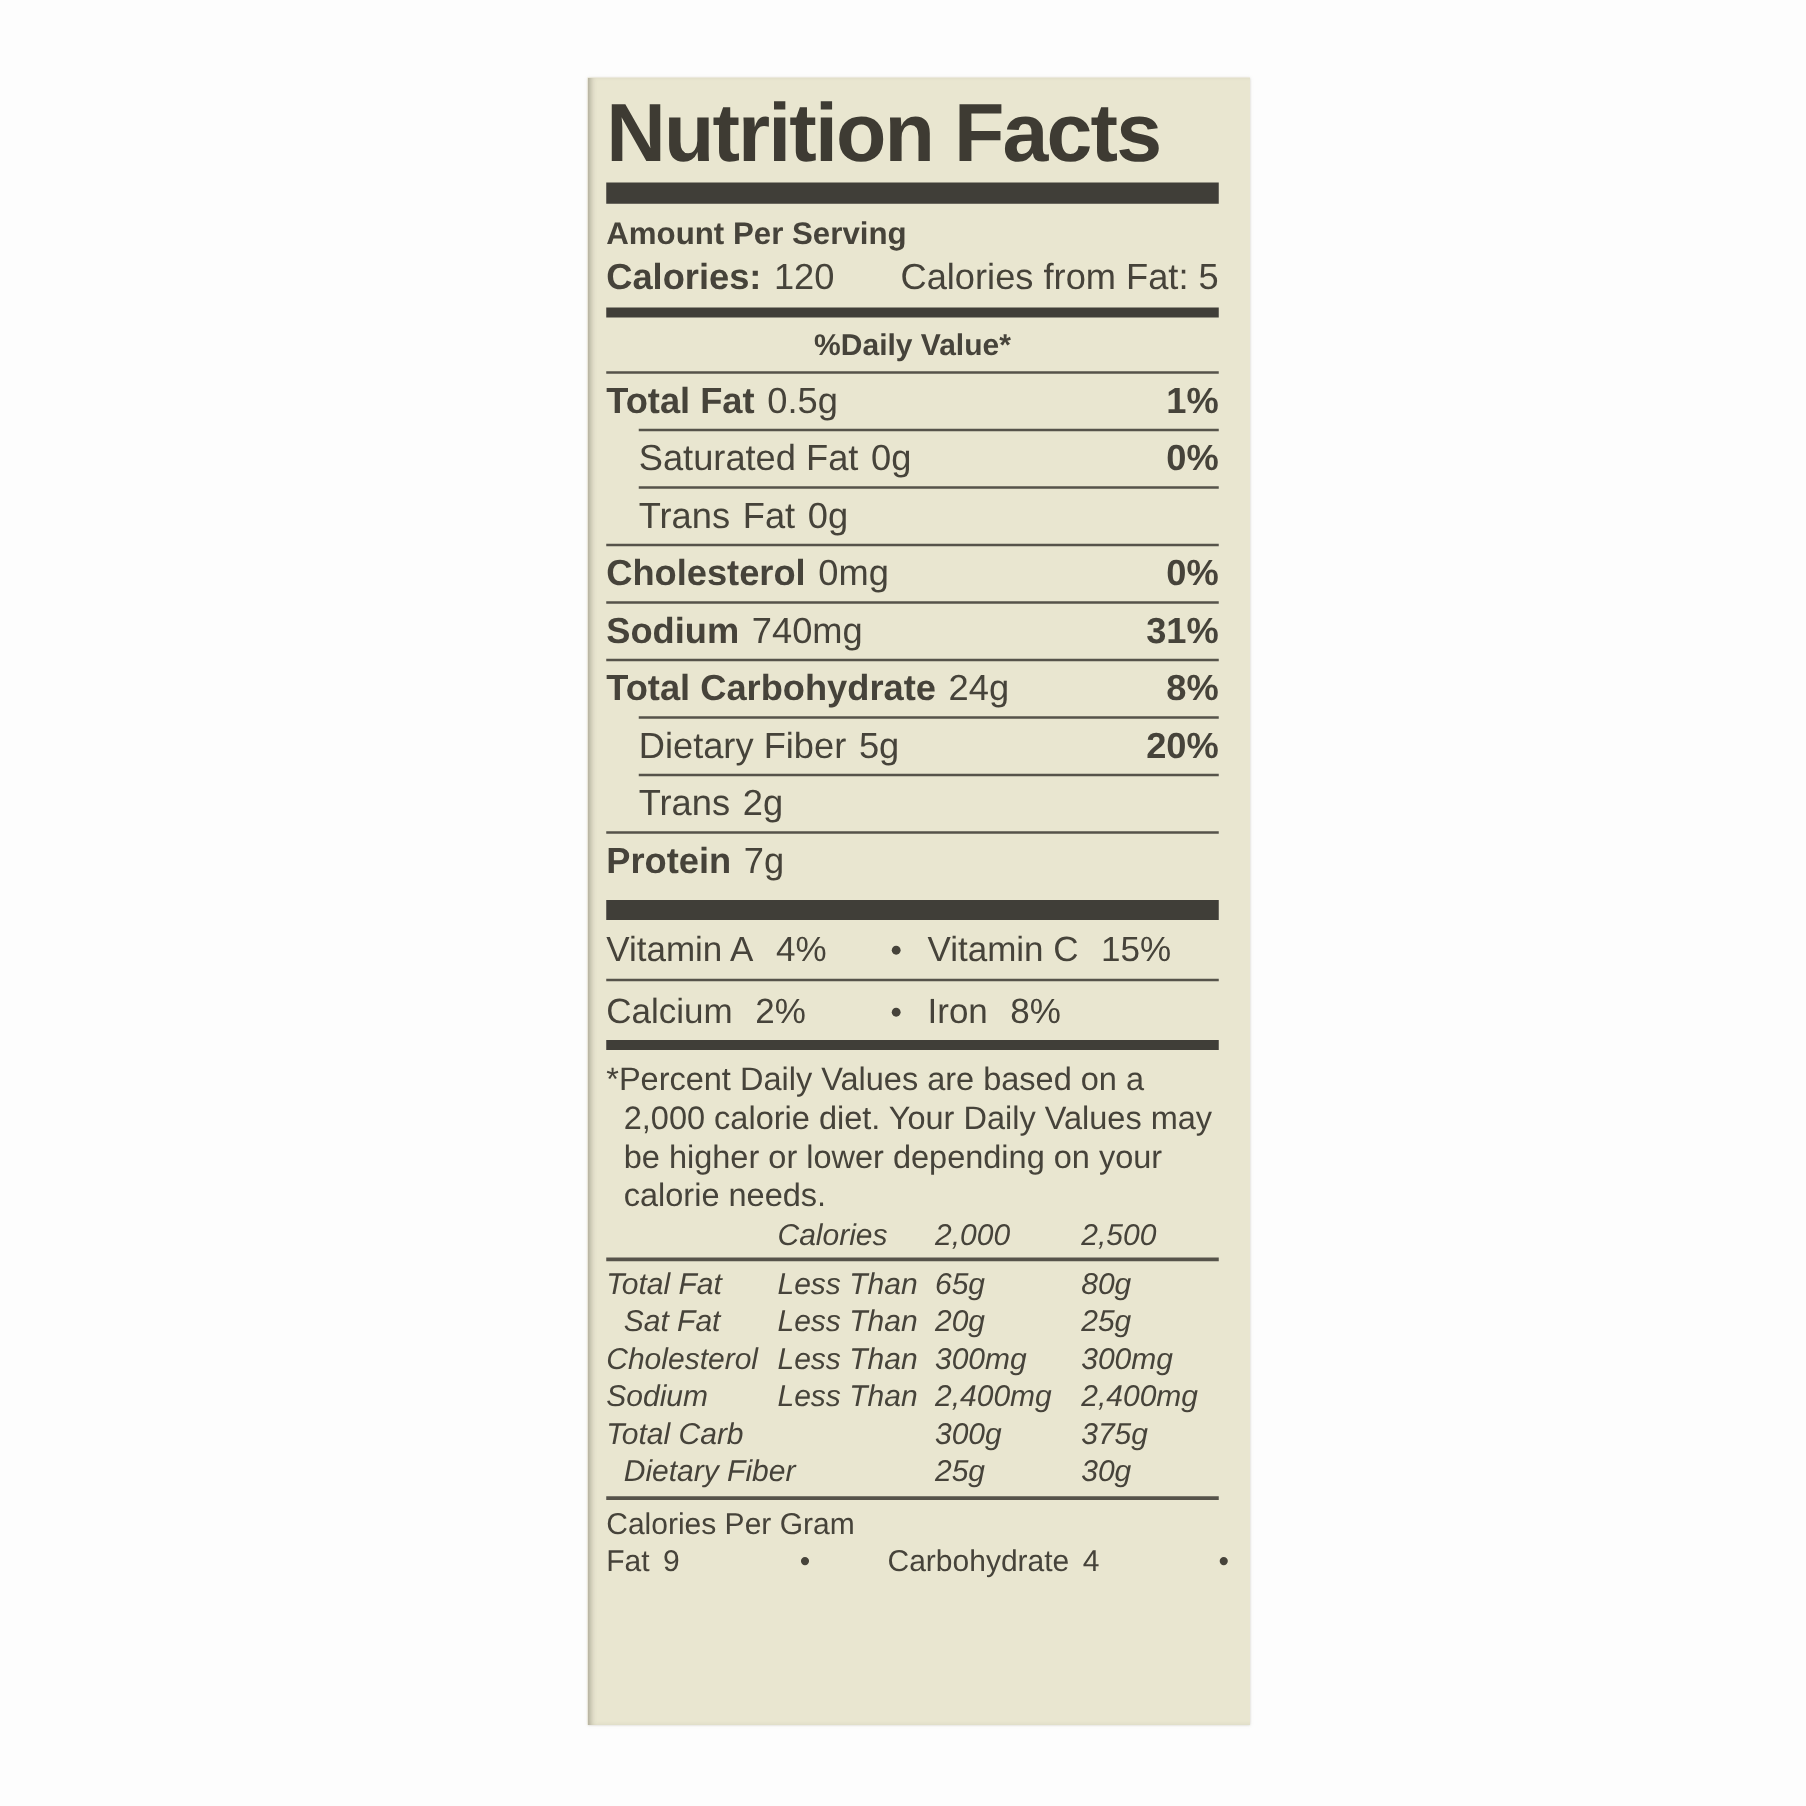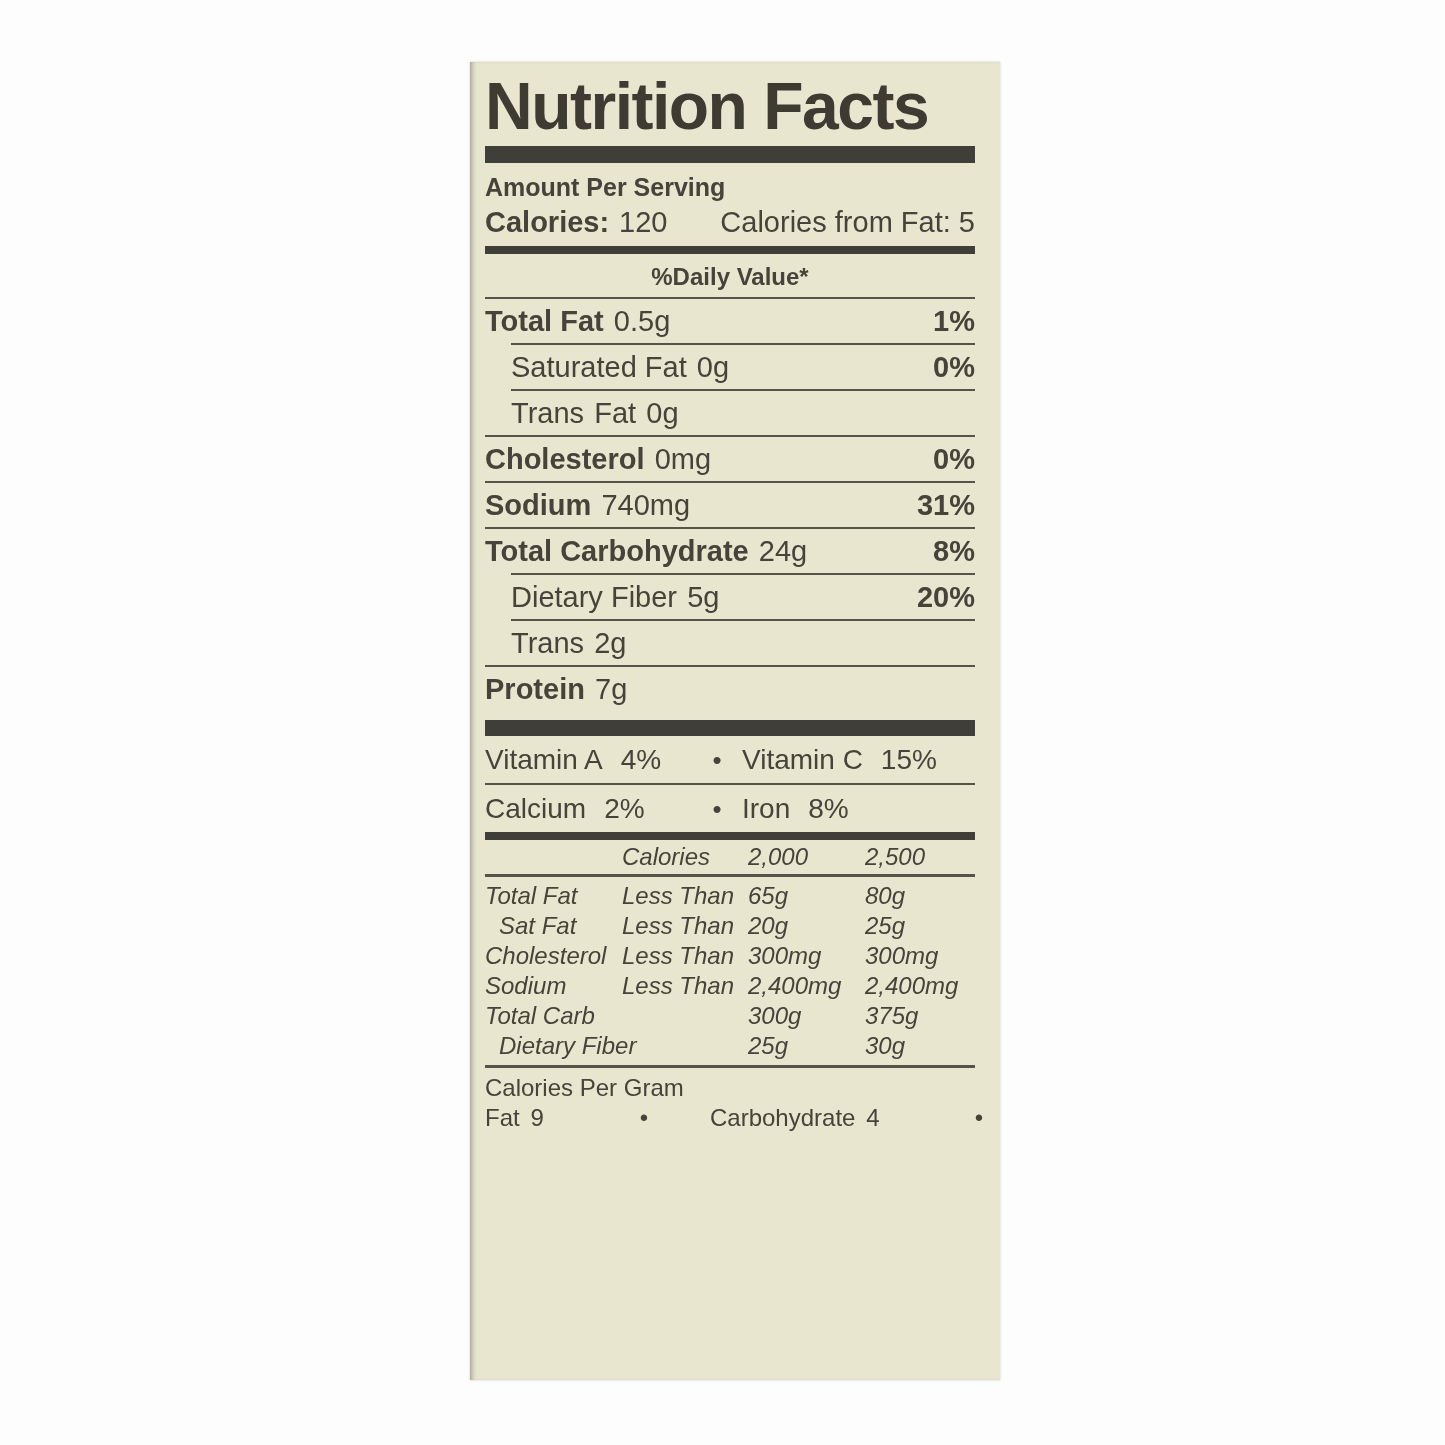--- a/index.html
+++ b/index.html
@@ -188,20 +188,21 @@
       <span>Calcium</span><span class="vval">2%</span>
     </span>
     <span class="vdot">•</span>
     <span class="vcell">
       <span>Iron</span><span class="vval">8%</span>
     </span>
   </div>
 
   <div class="bar med" style="margin-top:0;"></div>
 
+  <div class="footnote">*Percent Daily Values are based on a 2,000 calorie diet.  Your Daily Values may be higher or lower depending on your calorie needs.</div>
 
   <div class="dvt">
     <div class="trow head">
       <span class="tcell"></span>
       <span class="tcell">Calories</span>
       <span class="tcell">2,000</span>
       <span class="tcell">2,500</span>
     </div>
     <div class="trow">
       <span class="tcell">Total Fat</span>

